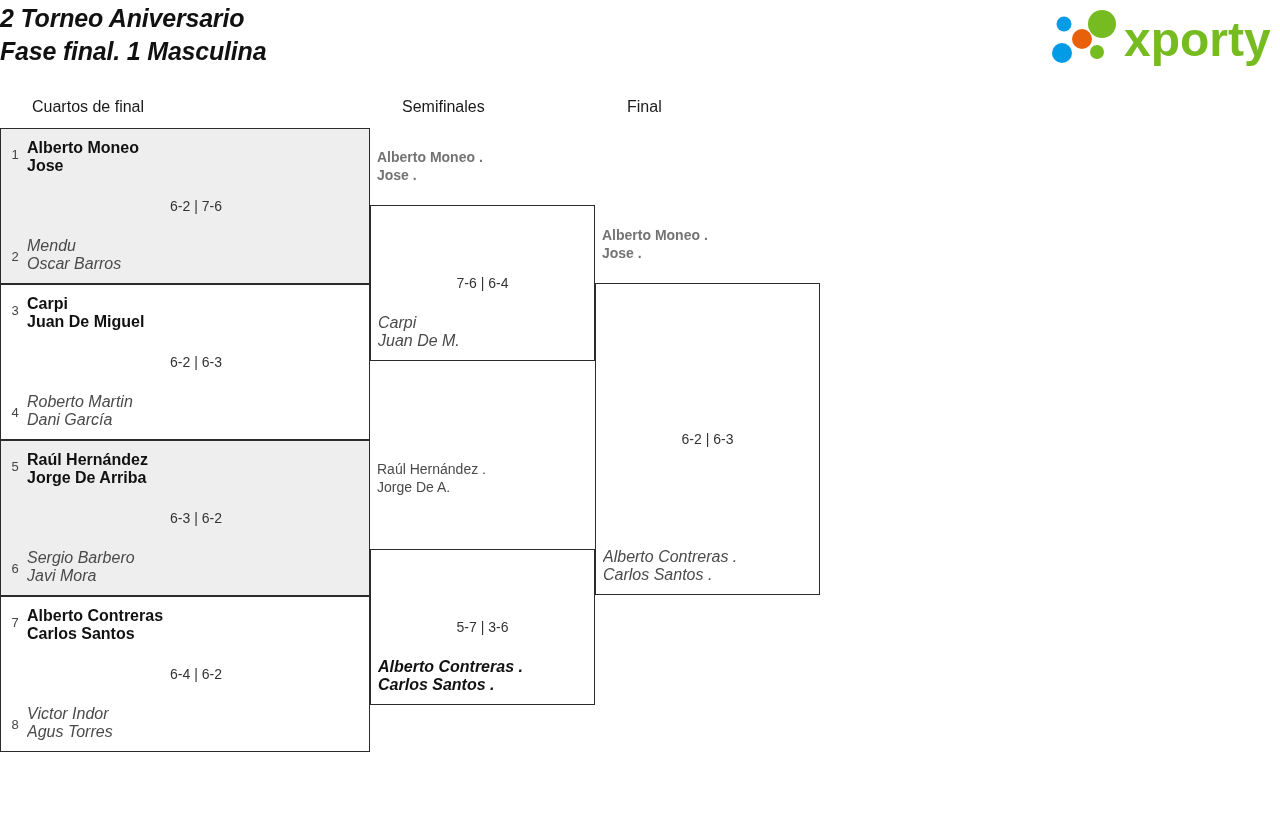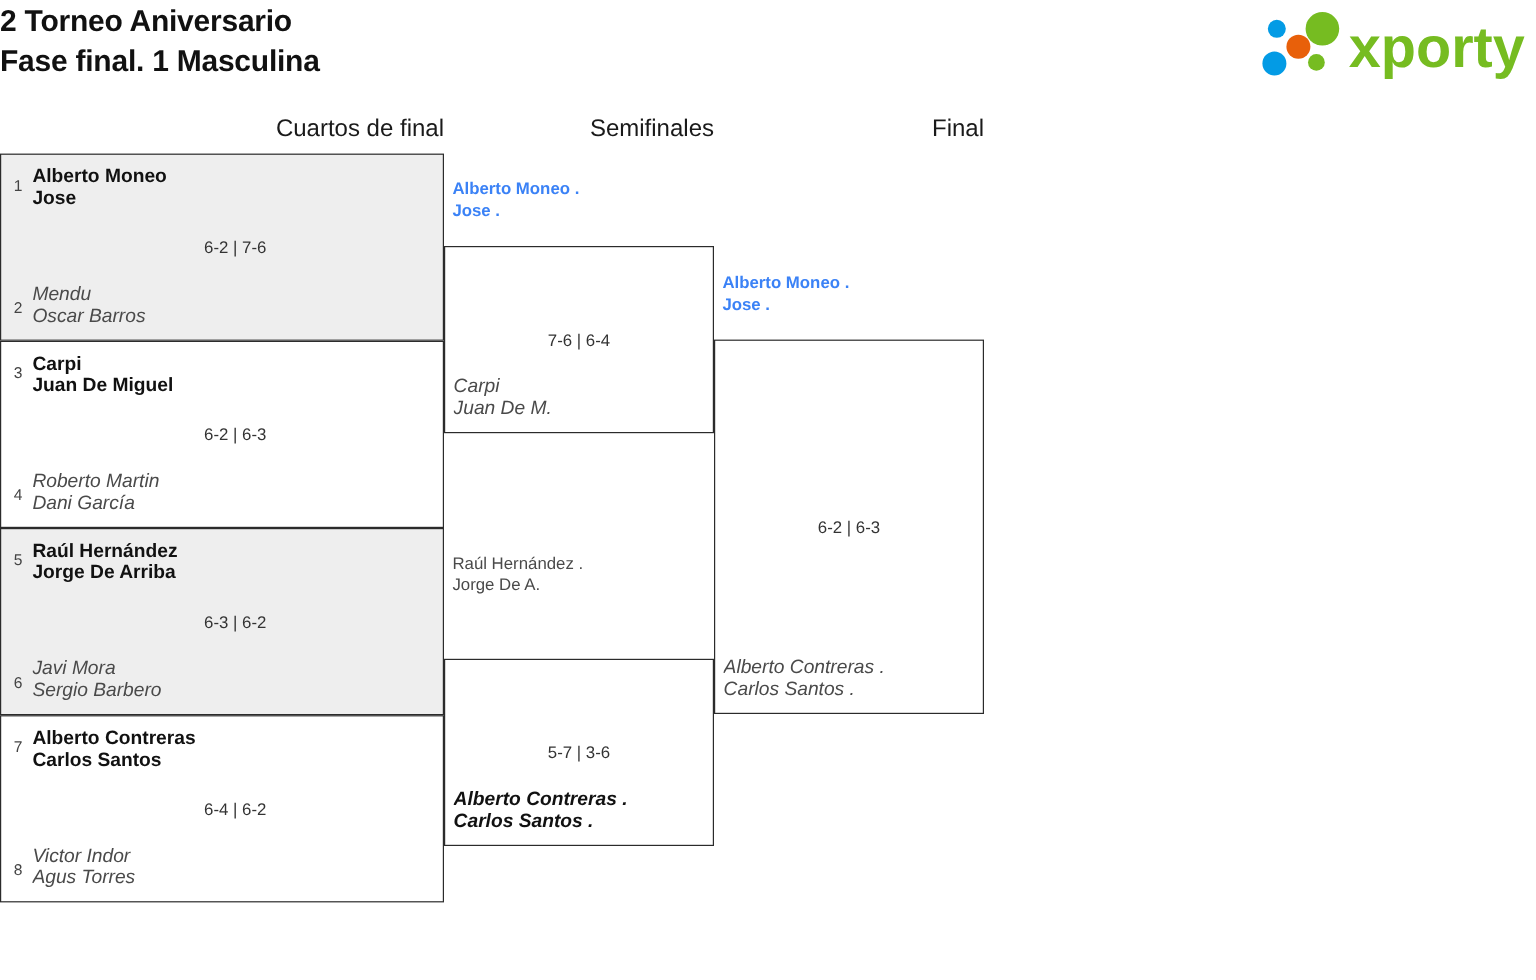--- a/index.html
+++ b/index.html
@@ -24,43 +24,45 @@
   .page-title {
     position: absolute;
     left: 0px;
     top: 2px;
     width: 900px;
     font-size: 25px;
     font-weight: 700;
     line-height: 33px;
     letter-spacing: -0.2px;
     color: #111111;
+    font-style: italic;
   }
   .page-title .line { display: block; white-space: nowrap; }
 
   
   .logo {
     position: absolute;
     right: 8px;
     top: 8px;
     width: 232px;
     height: 60px;
     text-align: center;
   }
   .logo svg { display: block; width: 232px; height: 60px; }
 
   
   .round-header {
     position: absolute;
-    font-size: 20px;
+    font-size: 16px;
     font-weight: 400;
     color: #1a1a1a;
-    text-align: right;
+    text-align: left;
     white-space: nowrap;
     line-height: 20px;
+    padding-left: 32px;
   }
   #rh-0 { left: 0px;   top: 97px; width: 370px; }
   #rh-1 { left: 370px; top: 97px; width: 225px; }
   #rh-2 { left: 595px; top: 97px; width: 225px; }
 
   
   .bracket {
     position: absolute;
     left: 0px;
     top: 128px;
@@ -142,21 +144,21 @@
   .r1 .score { padding-left: 22px; }
 
   
   .advance {
     position: absolute;
     font-size: 14px;
     line-height: 18px;
     white-space: nowrap;
   }
   .advance .pname { display: block; }
-  .advance.winner .pname { font-weight: 700; color: #3b82f6; }
+  .advance.winner .pname { font-weight: 700; color: #737373; }
   .advance.loser  .pname { font-weight: 400; color: #4a4a4a; }
 </style>
 </head>
 <body>
 
 <div id="root">
 
   <div class="page-title">
     <span class="line">2 Torneo Aniversario</span>
     <span class="line">Fase final. 1 Masculina</span>
@@ -211,22 +213,22 @@
 
     <div class="match r1 m2 shaded">
       <span class="seed top">5</span>
       <div class="team top winner">
         <span class="pname">Raúl Hernández</span>
         <span class="pname">Jorge De Arriba</span>
       </div>
       <div class="score">6-3 | 6-2</div>
       <span class="seed bottom">6</span>
       <div class="team bottom loser">
+        <span class="pname">Sergio Barbero</span>
         <span class="pname">Javi Mora</span>
-        <span class="pname">Sergio Barbero</span>
       </div>
     </div>
 
     <div class="match r1 m3 plain">
       <span class="seed top">7</span>
       <div class="team top winner">
         <span class="pname">Alberto Contreras</span>
         <span class="pname">Carlos Santos</span>
       </div>
       <div class="score">6-4 | 6-2</div>

